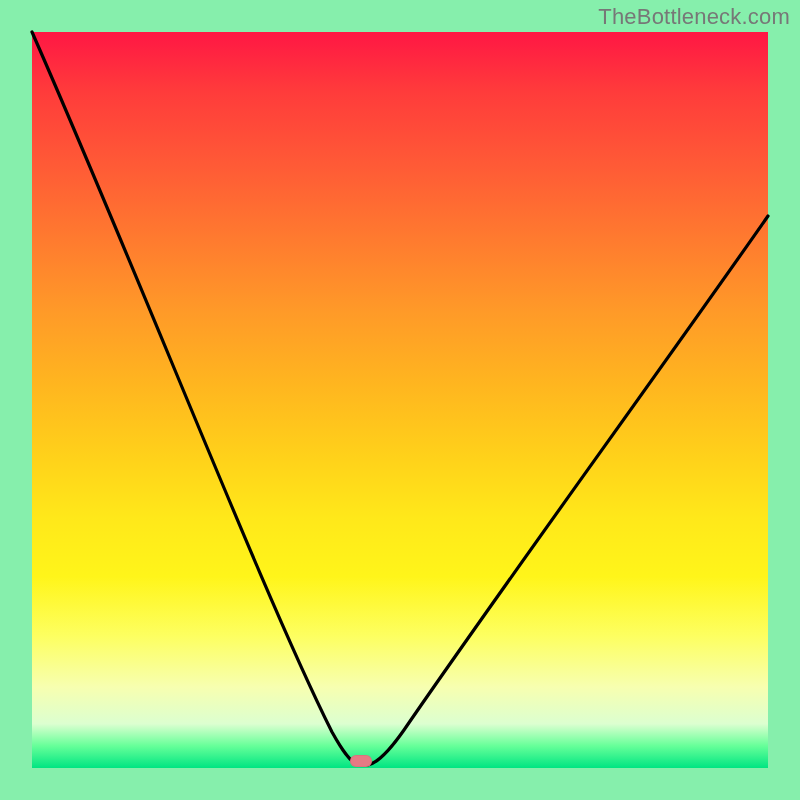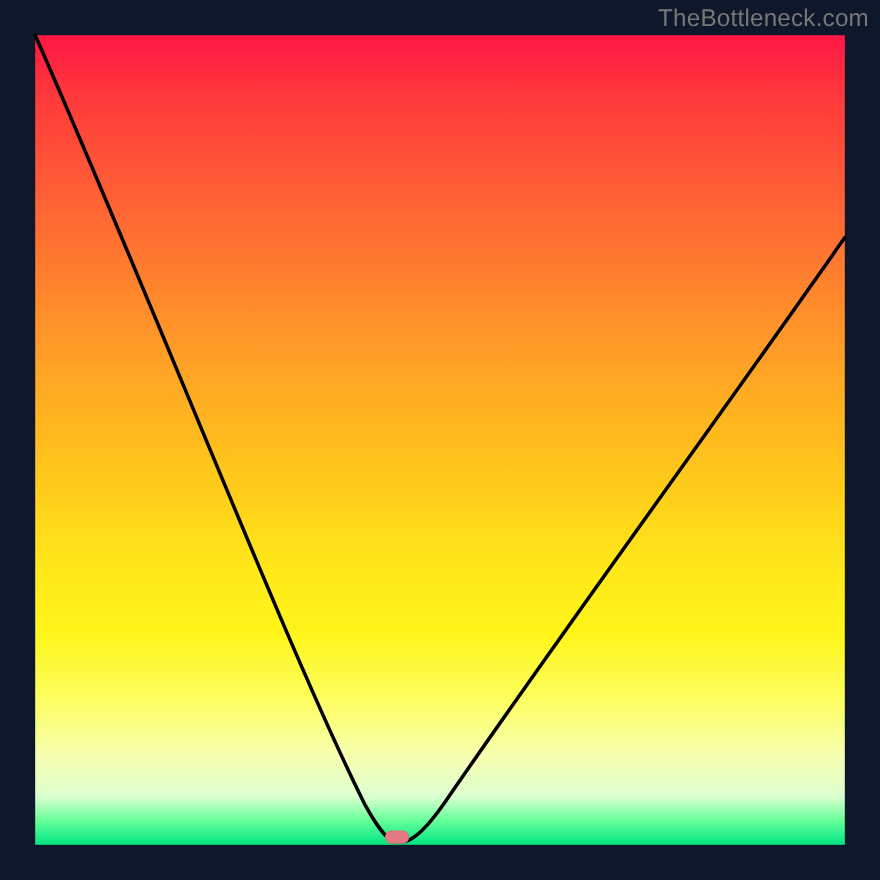--- a/index.html
+++ b/index.html
@@ -7,21 +7,21 @@
     width: 800px;
     height: 800px;
     background: #000;
     position: relative;
     font-family: Arial, Helvetica, sans-serif;
     overflow: hidden;
   }
   .frame {
     position: absolute;
     inset: 0;
-    background: #0f172a;
+    background: #86efac;
   }
   .plot-area {
     position: absolute;
     left: 32px;
     top: 32px;
     width: 736px;
     height: 736px;
     background: linear-gradient(to bottom,
       #ff1744 0%,
       #ff3b3b 8%,

